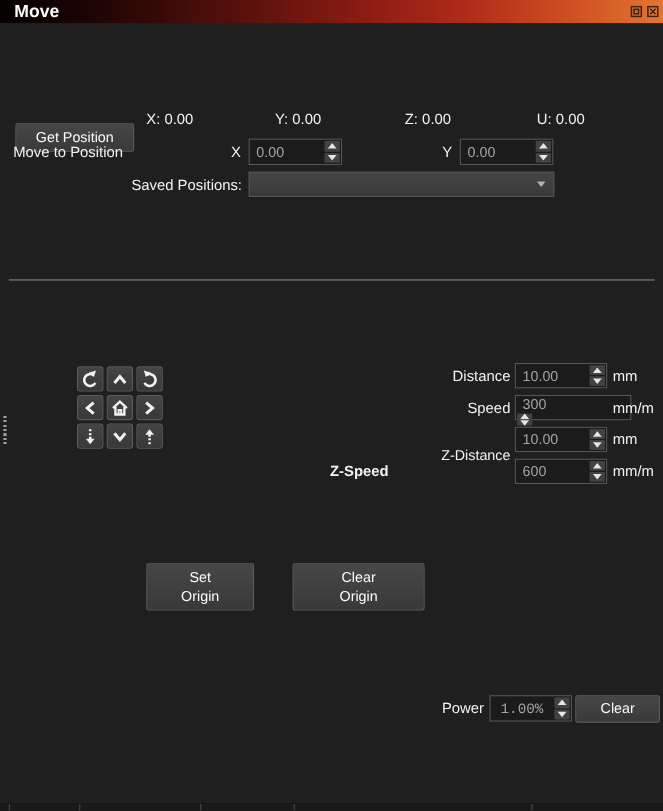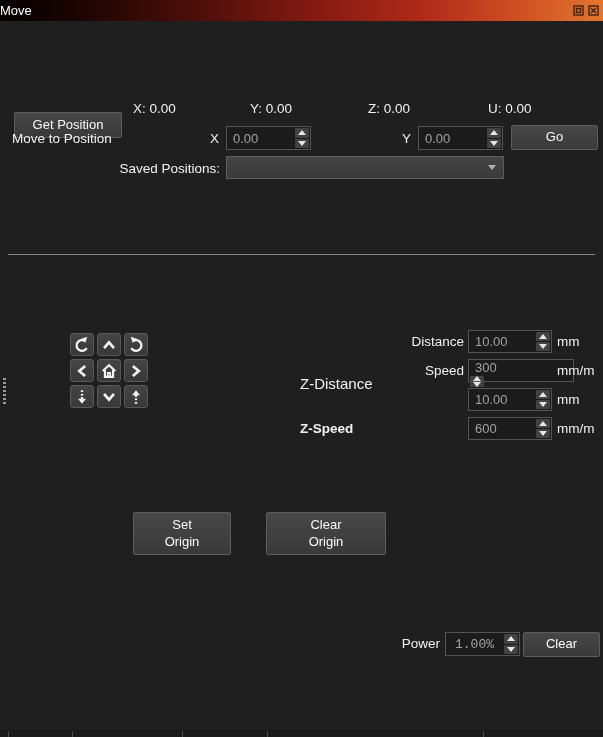--- a/index.html
+++ b/index.html
@@ -7,21 +7,21 @@
     position:relative;width:603px;height:737px;overflow:hidden;
     background:#1f1f1f;color:#f2f2f2;
     font-family:"Liberation Sans","DejaVu Sans",sans-serif;font-size:13px;
   }
   
   .titlebar{
     position:absolute;top:0;left:0;width:603px;height:21px;
     background:linear-gradient(90deg,#050101 0%,#1d0503 14%,#54100b 35%,#8b1c13 55%,#b02a19 70%,#cc4a20 84%,#e2762f 100%);
     display:flex;align-items:center;
   }
-  .titlebar .title{font-size:13px;color:#ffffff;}
+  .titlebar .title{padding-left:13px;font-size:16px;color:#ffffff;font-weight:bold;}
   .tb-icons{position:absolute;right:4px;top:4px;display:flex;gap:3px;}
   .tb-icon{width:12px;height:12px;display:flex;align-items:center;justify-content:center;cursor:pointer;}
   
   .btn{
     position:absolute;display:flex;align-items:center;justify-content:center;
     background:linear-gradient(180deg,#474747,#393939);
     border:1px solid #5d5d5d;border-radius:2px;color:#fafafa;
     font-size:13px;box-sizing:border-box;cursor:pointer;text-align:center;line-height:1.25;
   }
   .label{position:absolute;color:#f2f2f2;white-space:nowrap;}
@@ -117,23 +117,20 @@
     <input value="0.00" style="">
     <div class="arrows">
       <div class="sbtn">
           <span class="tri tri-up"></span>
         </div>
       <div class="sbtn">
           <span class="tri tri-down"></span>
         </div>
     </div>
   </div>
-  <div class="btn" style="left:511px;top:125px;width:87px;height:25px;">
-    <span>Go</span>
-  </div>
 
   <span class="label" style="left:0;top:161px;width:220px;text-align:right;font-size:13.5px;">Saved Positions:</span>
   <div class="combo" style="left:226px;top:156px;width:278px;height:23px;">
     <span class="combo-value"></span>
     <span class="combo-arrow">
         <span class="tri tri-down"></span>
       </span>
   </div>
 
   <div class="divider" style="top:254px;"></div>
@@ -219,21 +216,21 @@
       <div class="sbtn">
           <span class="tri tri-up"></span>
         </div>
       <div class="sbtn">
           <span class="tri tri-down"></span>
         </div>
     </div>
   </div>
   <span class="unit" style="left:557px;top:359px;line-height:23px;font-size:13.5px;">mm/m</span>
 
-  <span class="label" style="left:300px;top:372px;width:164px;text-align:left;line-height:23px;font-size:15px;">Z-Distance</span>
+  <span class="label" style="left:300px;top:402px;width:164px;text-align:right;line-height:23px;font-size:13px;">Z-Distance</span>
   <div class="spin" style="left:468px;top:388px;width:84px;height:23px;">
     <input value="10.00" style="">
     <div class="arrows">
       <div class="sbtn">
           <span class="tri tri-up"></span>
         </div>
       <div class="sbtn">
           <span class="tri tri-down"></span>
         </div>
     </div>

